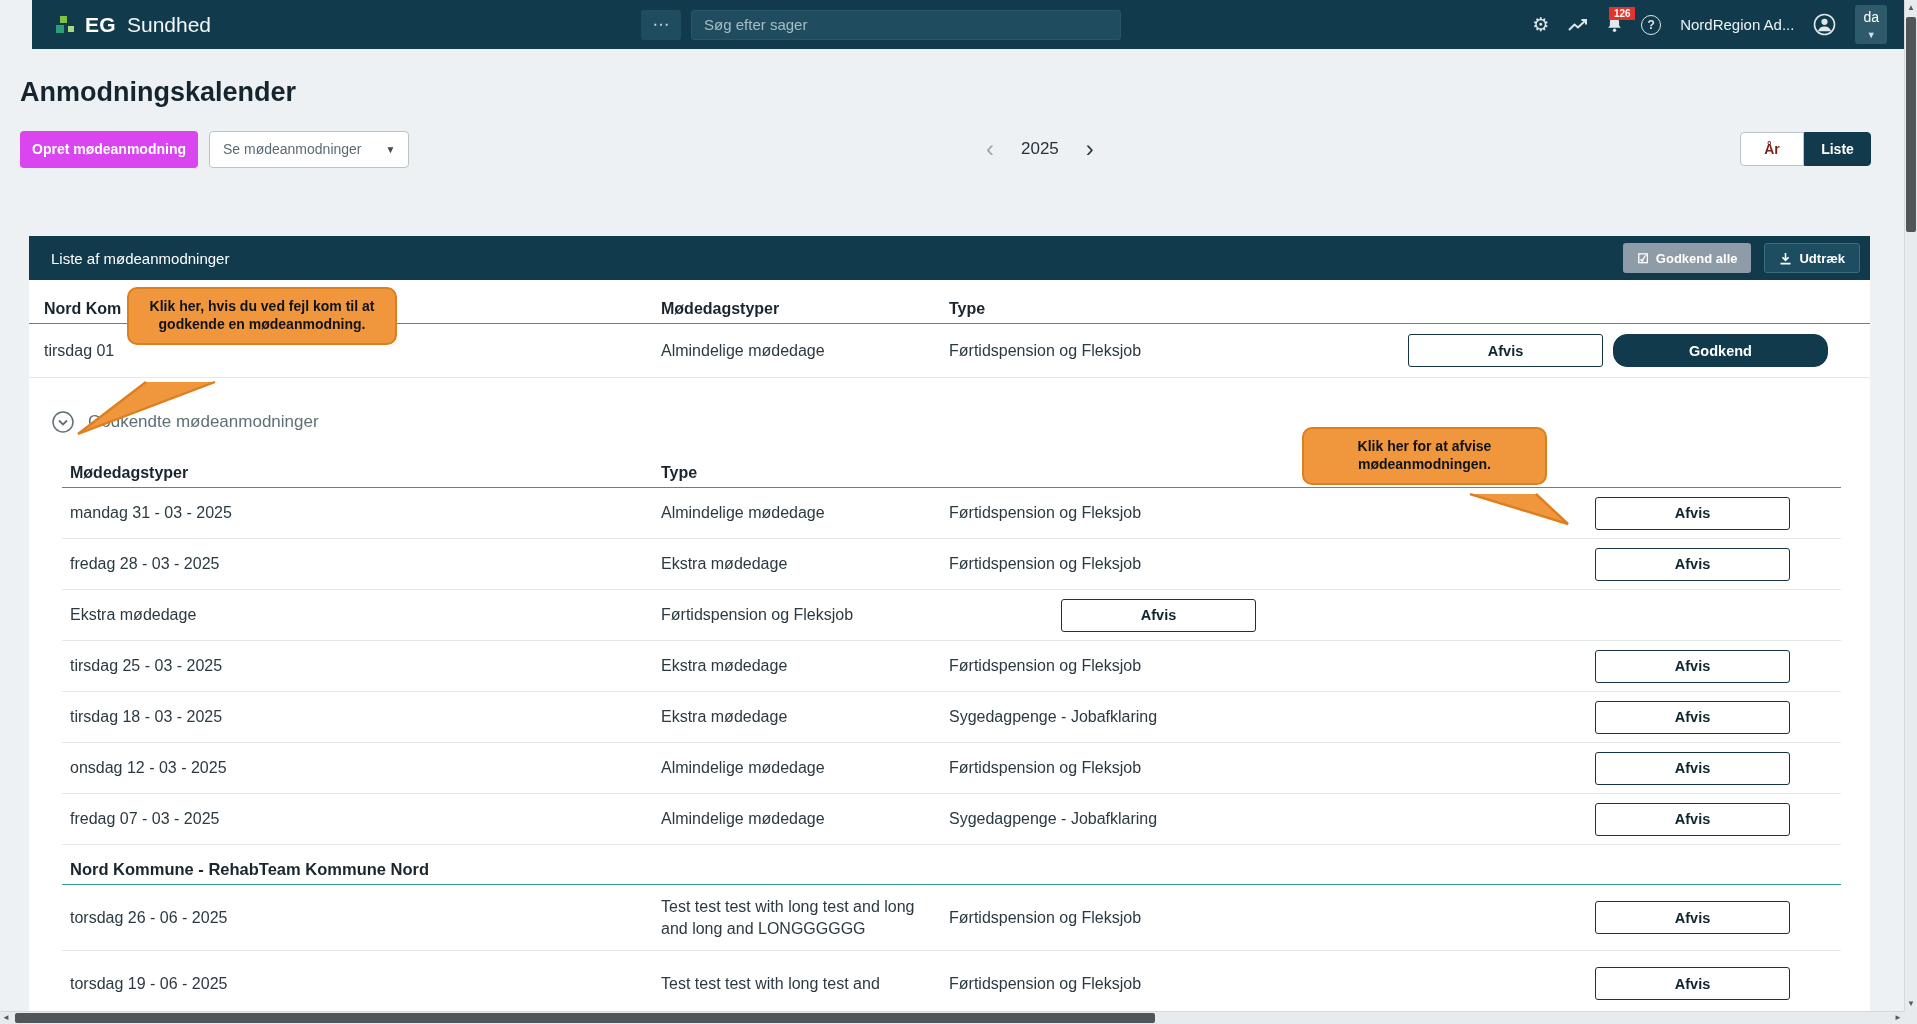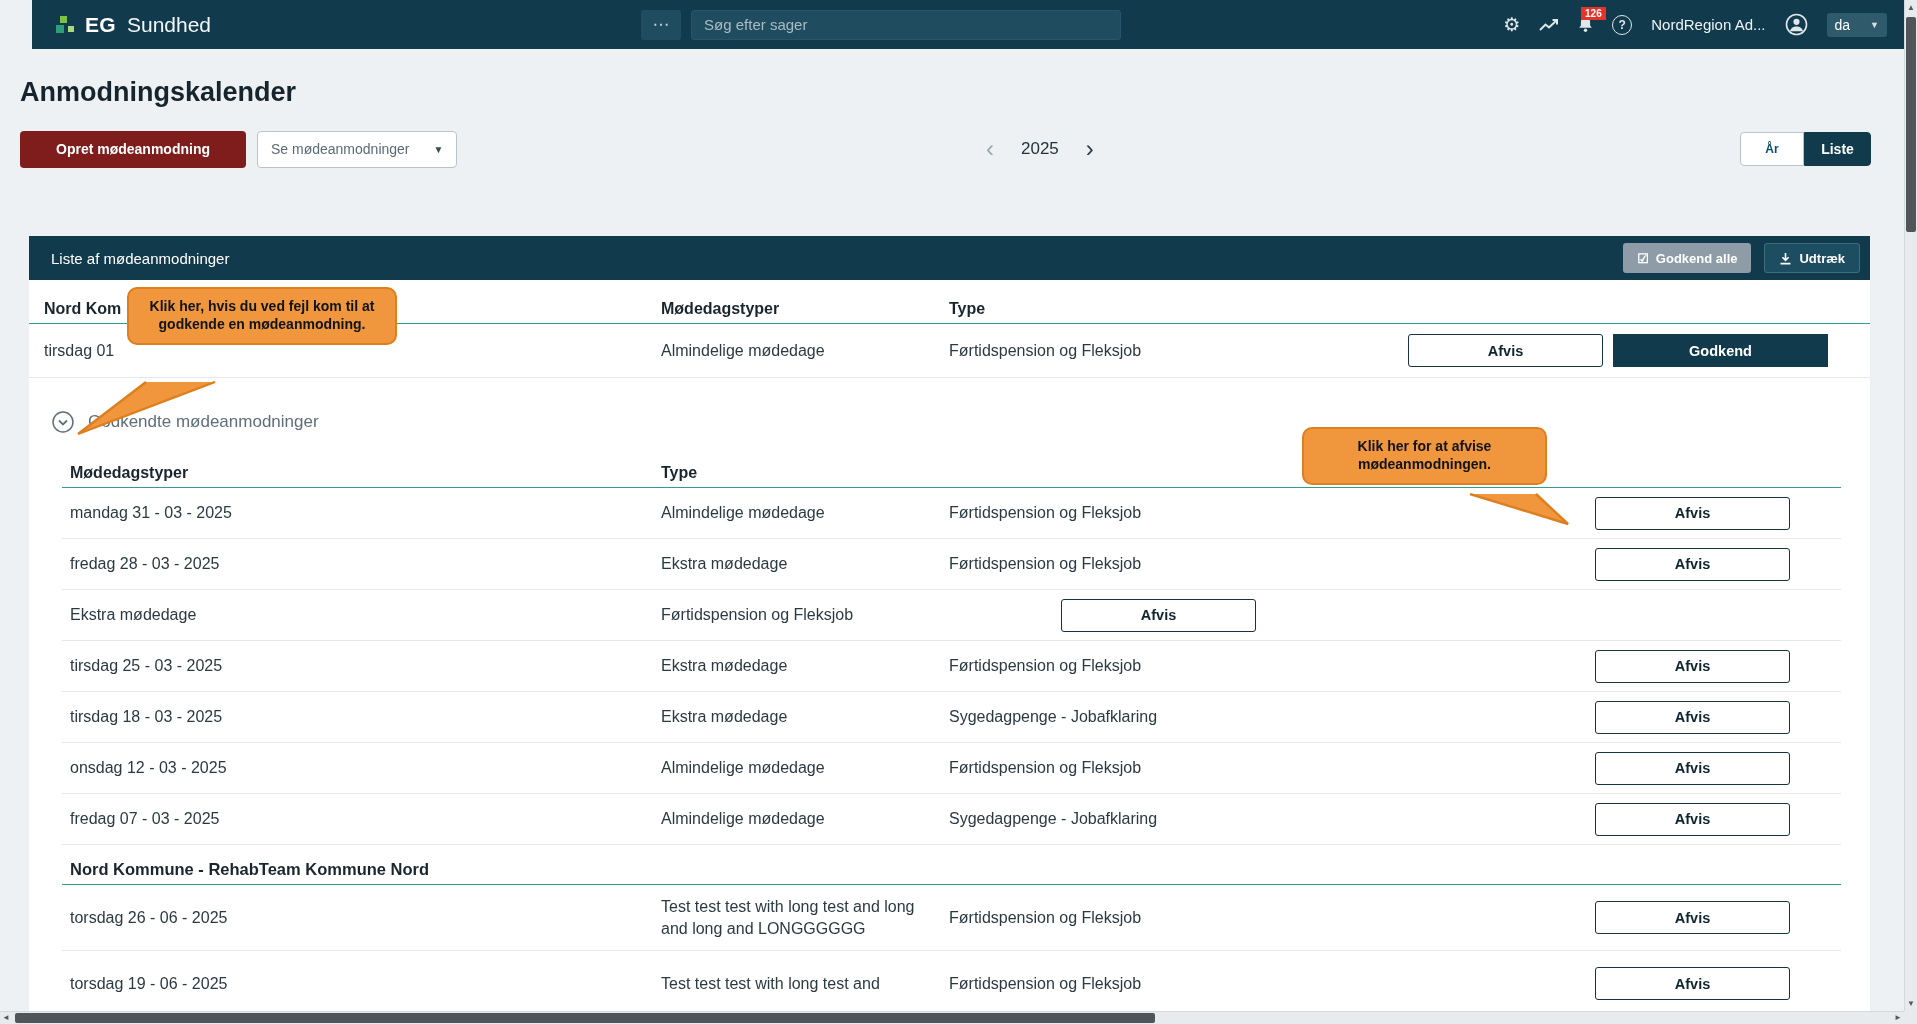--- a/index.html
+++ b/index.html
@@ -22,53 +22,53 @@
   .topbar-center { margin-left:430px; display:flex; align-items:center; gap:10px; }
   .overflow-btn { width:40px; height:30px; background:#1F4D5F; border:none; border-radius:3px; color:#C9D6DC; font-size:17px; line-height:1; cursor:pointer; }
   .search-input { width:430px; height:30px; background:#1F4D5F; border:1px solid #27566A; border-radius:3px; color:#E3ECEF; font-size:15px; padding:0 12px; outline:none; }
   .search-input::placeholder { color:#A9BCC4; }
   .topbar-right { margin-left:auto; display:flex; align-items:center; gap:19px; }
   .tb-icon { color:#DFE7EA; font-size:19px; line-height:1; background:none; border:none; padding:0; cursor:pointer; display:flex; align-items:center; }
   .bell-wrap { position:relative; }
   .badge { position:absolute; top:-9px; right:-13px; background:#E5332A; color:#FFFFFF; font-size:10px; font-weight:bold; padding:1.5px 4.5px; border-radius:0; }
   .help-circle { width:20px; height:20px; border:1.6px solid #DFE7EA; border-radius:50%; color:#DFE7EA; font-size:12px; font-weight:bold; display:flex; align-items:center; justify-content:center; background:none; cursor:pointer; }
   .user-label { color:#EDF3F5; font-size:15px; cursor:pointer; }
-  .lang-btn { background:#2F5A6C; border:none; border-radius:3px; color:#FFFFFF; font-size:14px; padding:4px 8px; display:flex; align-items:center; gap:20px; cursor:pointer; }
+  .lang-btn { background:#2F5A6C; border:none; border-radius:3px; color:#FFFFFF; font-size:14px; padding:4px 8px; display:flex; align-items:center; gap:5px; cursor:pointer;flex-direction:column; }
   .lang-btn .chev { font-size:9px; color:#D6E1E6; }
 
   
   .page-head { padding:27px 20px 0 20px; }
   .page-head h1 { margin:0; font-size:27px; line-height:32px; color:#16252D; font-weight:bold; }
   .toolbar { margin-top:22px; padding:0 46px 0 20px; display:flex; align-items:center; position:relative; height:38px; }
-  .btn-create { background:#7f1d1d; color:#FFFFFF; font-weight:bold; font-size:14px; border:none; border-radius:4px; padding:0 36px; height:37px; cursor:pointer; }
+  .btn-create { background:#d946ef; color:#FFFFFF; font-weight:bold; font-size:14px; border:none; border-radius:4px; padding:0 12px; height:37px; cursor:pointer; }
   .dropdown { margin-left:11px; background:#FFFFFF; border:1px solid #B9C4CA; border-radius:4px; color:#5B6B74; font-size:14px; height:37px; padding:0 13px; display:flex; align-items:center; gap:24px; cursor:pointer; }
   .dropdown .chev { font-size:10px; color:#3C4B53; }
   .yearnav { position:absolute; left:982px; top:0; height:38px; display:flex; align-items:center; gap:23px; }
   .yn-prev { color:#9AA7AD; font-size:24px; line-height:1; background:none; border:none; cursor:pointer; padding:0 4px; }
   .yn-next { color:#2B3A42; font-size:24px; line-height:1; background:none; border:none; cursor:pointer; padding:0 4px; }
   .yn-year { font-size:17px; color:#24323A; }
   .view-toggle { margin-left:auto; display:flex; }
-  .tg-year { background:#FFFFFF; border:1px solid #B9C4CA; border-radius:4px 0 0 4px; color:#0c4a6e; font-weight:bold; font-size:12px; width:64px; height:34px; cursor:pointer; }
+  .tg-year { background:#FFFFFF; border:1px solid #B9C4CA; border-radius:4px 0 0 4px; color:#7f1d1d; font-weight:bold; font-size:14px; width:64px; height:34px; cursor:pointer; }
   .tg-list { background:#113B4C; border:1px solid #113B4C; border-radius:0 4px 4px 0; color:#FFFFFF; font-weight:bold; font-size:14px; width:67px; height:34px; cursor:pointer; }
 
   
   .panel { margin:68px 47px 0 29px; background:#FFFFFF; min-height:760px; }
   .panel-head { background:#113B4C; height:44px; display:flex; align-items:center; padding:0 10px 0 22px; }
   .panel-title { color:#FFFFFF; font-size:15px; }
   .panel-actions { margin-left:auto; display:flex; align-items:center; gap:13px; }
   .btn-approve-all { background:#8D9CA6; border:none; border-radius:3px; color:#FFFFFF; font-size:13px; font-weight:bold; height:30px; padding:0 14px; display:flex; align-items:center; gap:7px; cursor:pointer; }
   .btn-export { background:#1D4D60; border:1px solid #3C6E80; border-radius:3px; color:#FFFFFF; font-size:13px; font-weight:bold; height:30px; padding:0 14px; display:flex; align-items:center; gap:7px; cursor:pointer; }
 
   
   .grid-outer { display:grid; grid-template-columns:617px 288px 459px 1fr; align-items:center; padding-left:15px; padding-right:50px; }
   .thead { padding-top:14px; height:44px; border-bottom:1px solid #2E9E8F; font-weight:bold; font-size:16px; color:#1A262E; }
   .pending-row { height:54px; border-bottom:1px solid #E4E8EB; font-size:16px; color:#2B3A42; }
   .cell-actions { display:flex; justify-content:flex-end; gap:10px; }
   .btn-afvis { width:195px; height:33px; background:#FFFFFF; border:1px solid #17333F; border-radius:3px; color:#0F2630; font-weight:bold; font-size:14.5px; cursor:pointer; }
-  .btn-godkend { width:215px; height:33px; background:#113B4C; border:1px solid #113B4C; border-radius:0; color:#FFFFFF; font-weight:bold; font-size:14.5px; cursor:pointer; }
+  .btn-godkend { width:215px; height:33px; background:#113B4C; border:1px solid #113B4C; border-radius:14px; color:#FFFFFF; font-weight:bold; font-size:14.5px; cursor:pointer; }
 
   .collapse-row { margin:30px 0 0 22px; height:28px; display:flex; align-items:center; gap:13px; }
   .collapse-btn { background:none; border:none; padding:0; cursor:pointer; display:flex; }
   .collapse-label { color:#5F6F77; font-size:17px; }
 
   .inner-table { margin:12px 29px 0 33px; }
   .grid-inner { display:grid; grid-template-columns:591px 288px 358px 1fr; align-items:center; padding-left:8px; }
   .group-head { padding-top:10px; height:40px; border-bottom:1px solid #2E9E8F; }
   .group-head .gname { font-weight:bold; font-size:16.5px; color:#1A262E; }
   .group-head .gcol { font-weight:bold; font-size:16px; color:#1A262E; }

